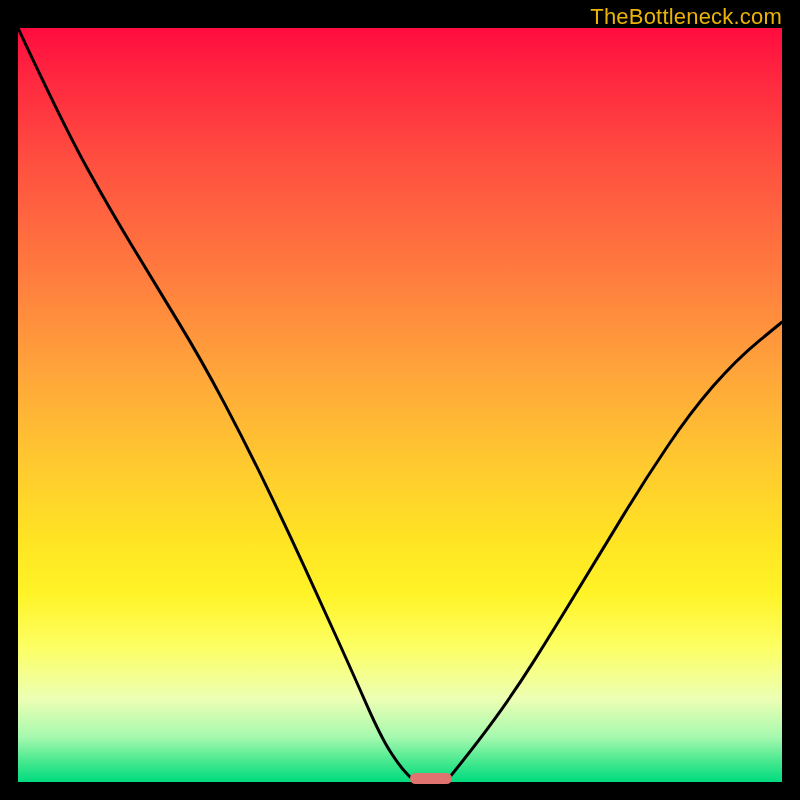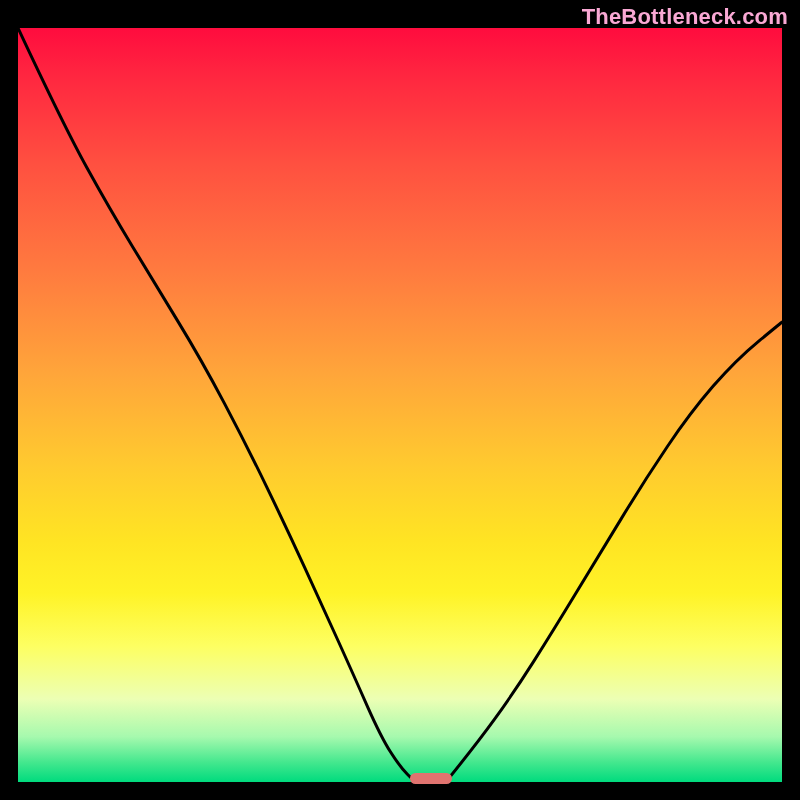--- a/index.html
+++ b/index.html
@@ -12,25 +12,25 @@
   }
   .container {
     position: relative;
     width: 800px;
     height: 800px;
     background: #000;
   }
   .watermark {
     position: absolute;
     top: 4px;
-    right: 12px;
+    right: 18px;
     font-family: Arial, Helvetica, sans-serif;
     font-size: 22px;
-    font-weight: 700;
-    color: #f9a8d4;
+    font-weight: 400;
+    color: #eab308;
     letter-spacing: 0.2px;
     z-index: 10;
   }
   .plot-area {
     position: absolute;
     left: 18px;
     top: 28px;
     width: 764px;
     height: 754px;
   }

